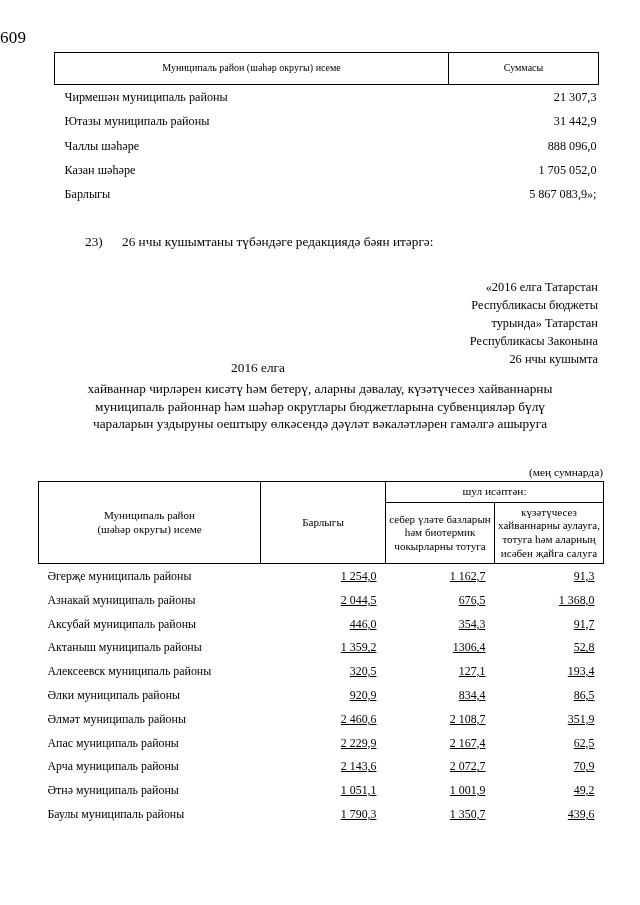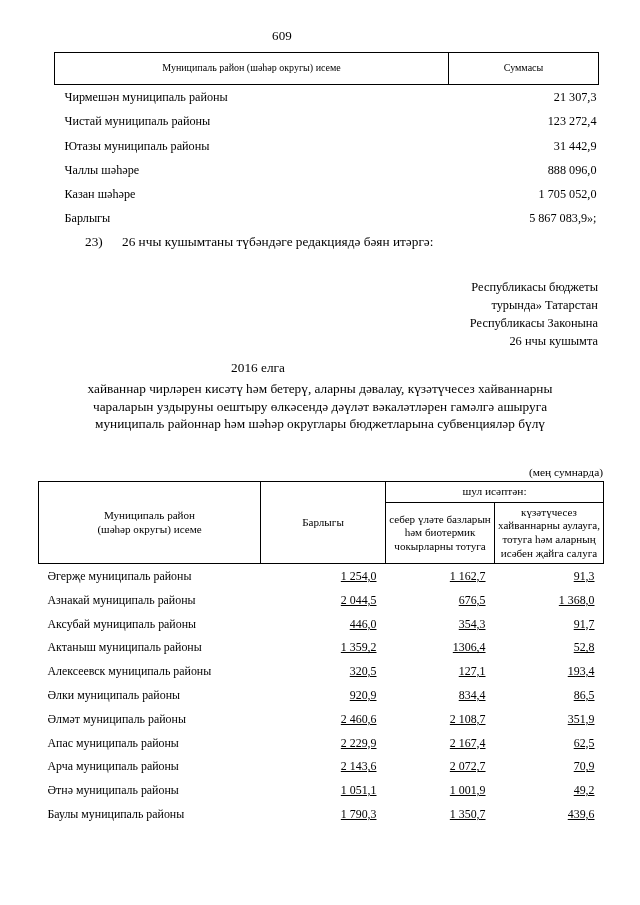--- a/index.html
+++ b/index.html
@@ -20,22 +20,21 @@
     overflow: hidden;
     margin: 0 auto;
   }
 
   
   .page-number {
     position: absolute;
     top: 28px;
     left: 0;
     width: 564px;
-    text-align: center;
-    font-size: 13px;
+    font-size: 17px;
     letter-spacing: 0.2px;
   }
 
   
   .top-table {
     position: absolute;
     left: 54px;
     top: 52px;
     width: 544px;
   }
@@ -179,24 +178,20 @@
           <th>Муниципаль  район (шәһәр округы) исеме</th>
           <th>Суммасы</th>
         </tr>
       </thead>
       <tbody>
           <tr>
             <td class="name">Чирмешән муниципаль районы</td>
             <td class="num">21 307,3</td>
           </tr>
           <tr>
-            <td class="name">Чистай муниципаль районы</td>
-            <td class="num">123 272,4</td>
-          </tr>
-          <tr>
             <td class="name">Ютазы муниципаль районы</td>
             <td class="num">31 442,9</td>
           </tr>
           <tr>
             <td class="name">Чаллы шәһәре</td>
             <td class="num">888 096,0</td>
           </tr>
           <tr>
             <td class="name">Казан шәһәре</td>
             <td class="num">1 705 052,0</td>
@@ -207,31 +202,32 @@
           </tr>
         </tbody>
     </table>
   </div>
 
   <div class="clause">
     <span class="marker">23)</span><span>26 нчы кушымтаны түбәндәге редакциядә бәян итәргә:</span>
   </div>
 
   <div class="appendix-ref">
+      <div>«2016 елга Татарстан</div>
       <div>Республикасы  бюджеты</div>
       <div>турында» Татарстан</div>
       <div>Республикасы Законына</div>
       <div>26 нчы кушымта</div>
     </div>
 
   <div class="title-year">2016 елга</div>
   <div class="title-body">
       <div>хайваннар чирләрен кисәтү һәм бетерү, аларны дәвалау, күзәтүчесез хайваннарны</div>
+      <div>муниципаль районнар һәм шәһәр округлары бюджетларына субвенцияләр бүлү</div>
       <div>чараларын уздыруны оештыру өлкәсендә дәүләт вәкаләтләрен гамәлгә ашыруга</div>
-      <div>муниципаль районнар һәм шәһәр округлары бюджетларына субвенцияләр бүлү</div>
     </div>
 
   <div class="units-note">(мең сумнарда)</div>
 
   <div class="main-table">
     <table>
       <colgroup>
         <col style="width:222px">
         <col style="width:125px">
         <col style="width:109px">

